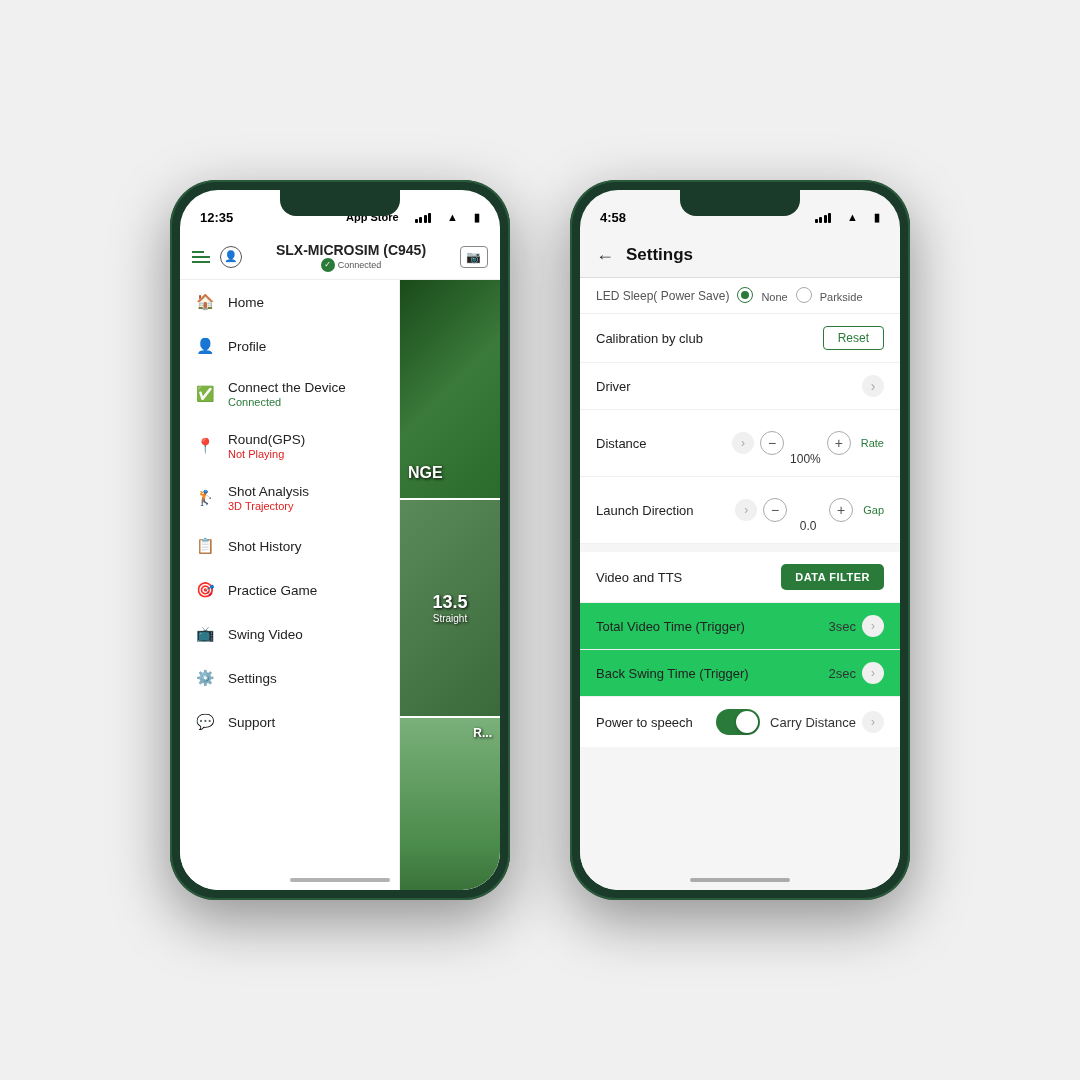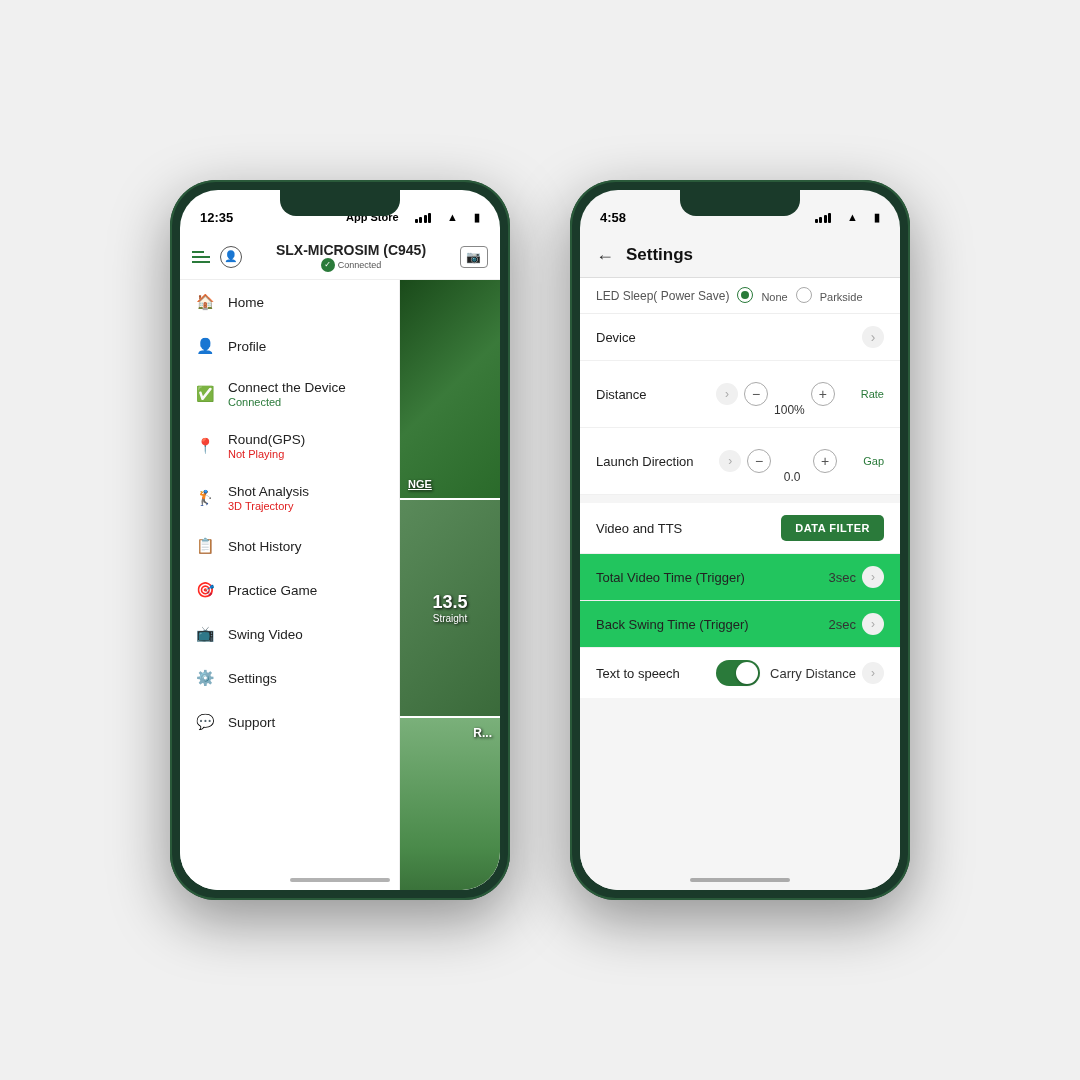--- a/index.html
+++ b/index.html
@@ -304,21 +304,21 @@
       border: 1.5px solid #aaa;
       background: #fff;
       display: flex;
       align-items: center;
       justify-content: center;
       font-size: 14px;
       color: #555;
       cursor: pointer;
     }
     .stepper-val { font-size: 12px; color: #333; min-width: 30px; text-align: center; margin-top: 32px; }
-    .stepper-suffix { font-size: 11px; color: #2a7a3a; margin-left: 20px; }
+    .stepper-suffix { font-size: 11px; color: #2a7a3a; margin-left: 4px; }
 
     .video-tts-row {
       display: flex;
       align-items: center;
       padding: 12px 16px;
       border-bottom: 1px solid #f0f0f0;
       background: #fff;
       margin-top: 8px;
     }
     .video-label { font-size: 13px; color: #222; flex: 1; }
@@ -498,21 +498,21 @@
           <div class="nav-icon">💬</div>
           <div class="nav-text-block">
             <div class="nav-label">Support</div>
           </div>
         </div>
       </div>
 
       <div class="content-preview">
         <div class="preview-block">
           <div class="preview-img1">
-            <div style="position:absolute;bottom:8px;left:8px;color:#fff;font-size:11px;font-weight:700;text-shadow:1px 1px 3px #000;text-decoration:underline;">NGE</div>
+            <div style="position:absolute;bottom:16px;left:8px;color:#fff;font-size:16px;font-weight:700;text-shadow:1px 1px 3px #000;">NGE</div>
           </div>
         </div>
         <div class="preview-block">
           <div class="preview-img2" style="display:flex;align-items:center;justify-content:center;">
             <div style="color:#fff;font-size:10px;text-align:center;text-shadow:1px 1px 3px #000;">
               <div style="font-size:18px;font-weight:700;">13.5</div>
               <div>Straight</div>
             </div>
           </div>
         </div>
@@ -556,23 +556,27 @@
       <div class="partial-row">
         <span>LED Sleep( Power Save)</span>
         <div class="radio-btn selected">
           <div class="radio-dot"></div>
         </div>
         <span style="font-size:11px;">None</span>
         <div class="radio-btn"></div>
         <span style="font-size:11px;">Parkside</span>
       </div>
 
+      <div class="calibration-row">
+        <span class="calib-label">Calibration by club</span>
+        <button class="reset-btn">Reset</button>
+      </div>
 
       <div class="driver-row">
-        <span class="driver-label">Device</span>
+        <span class="driver-label">Driver</span>
         <div class="driver-chevron">›</div>
       </div>
 
       <div class="stepper-row">
         <span class="stepper-label">Distance</span>
         <div class="stepper-controls">
           <div class="row-chevron">›</div>
           <div class="stepper-minus">−</div>
           <span class="stepper-val">100%</span>
           <div class="stepper-plus">+</div>
@@ -602,21 +606,21 @@
         <div class="time-chevron">›</div>
       </div>
 
       <div class="time-row">
         <span class="time-label">Back Swing Time (Trigger)</span>
         <span class="time-val">2sec</span>
         <div class="time-chevron">›</div>
       </div>
 
       <div class="tts-row">
-        <span class="tts-label">Text to speech</span>
+        <span class="tts-label">Power to speech</span>
         <div class="toggle-switch on">
           <div class="toggle-knob"></div>
         </div>
         <span class="carry-label">Carry Distance</span>
         <div class="carry-chevron">›</div>
       </div>
     </div>
   </div>
 </div>
 

